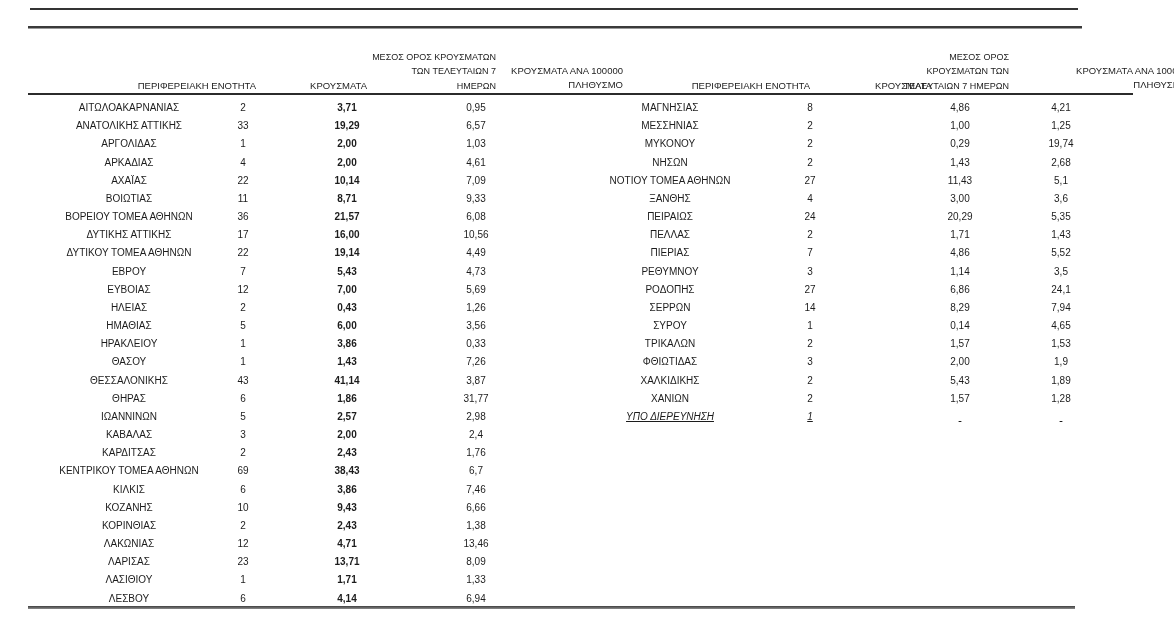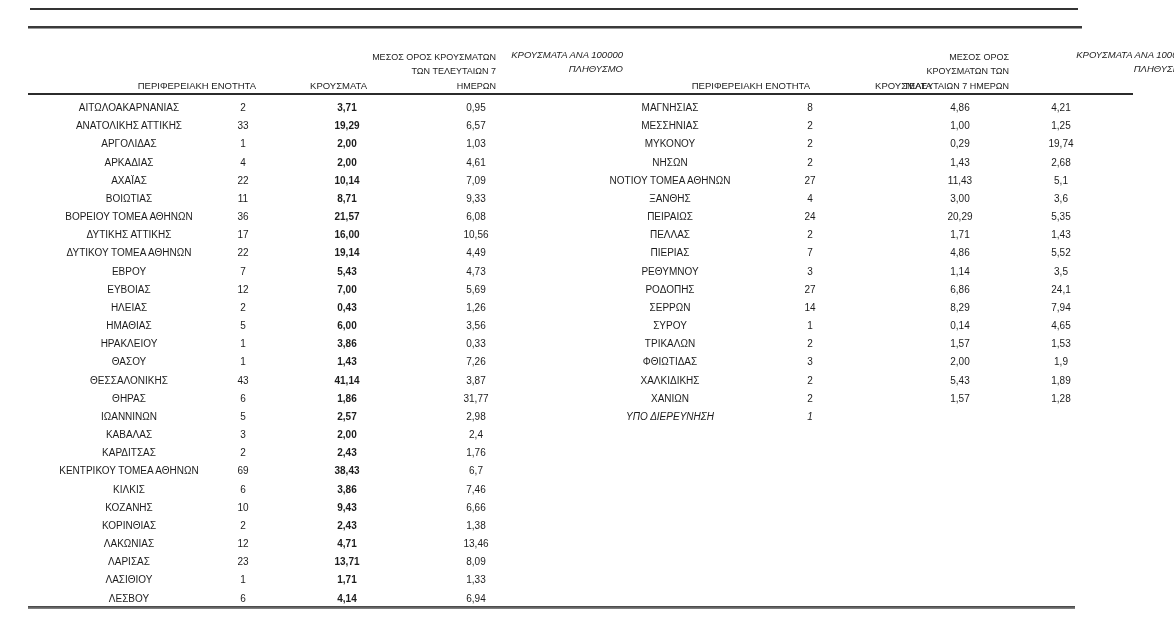--- a/index.html
+++ b/index.html
@@ -14,29 +14,29 @@
   .rule-head-top{left:28px;top:26px;width:1054px;height:2px;background:#3a3a3a;box-shadow:0 1px 0 #9a9a9a;}
   .rule-head-bottom{left:28px;top:93px;width:1105px;height:2px;background:#2b2b2b;}
   .rule-bottom{left:28px;top:606px;width:1047px;height:3px;background:linear-gradient(#3f3f3f,#8b8b8b);}
 
   .th{
     position:absolute;text-align:right;white-space:pre-line;
     font-size:9.5px;line-height:14.3px;color:#1c1c1c;width:260px;margin-left:-130px;
   }
   .th.small{font-size:9px;}
   .th.one{top:79px;}
-  .th.two{top:48px;font-style:italic;}
+  .th.two{top:64px;}
   .th.three{top:50px;}
 
   .col{
     position:absolute;top:99px;width:250px;margin-left:-125px;text-align:center;
     font-size:10px;color:#1c1c1c;
   }
   .cell{height:18.18px;line-height:18.18px;white-space:nowrap;}
-  .cell.italic{font-style:italic;}
+  .cell.italic{font-style:italic;text-decoration:underline;}
 
   
   .lh-region{left:126px;} .lc-region{left:129px;}
   .lh-cases{left:237px;}  .lc-cases{left:243px;}
   .lh-avg7{left:366px;}   .lc-avg7{left:347px;font-weight:bold;}
   .lh-per{left:493px;}    .lc-per{left:476px;}
 
   
   .rh-region{left:680px;} .rc-region{left:670px;text-align:center;}
   .rh-cases{left:802px;}  .rc-cases{left:810px;}

